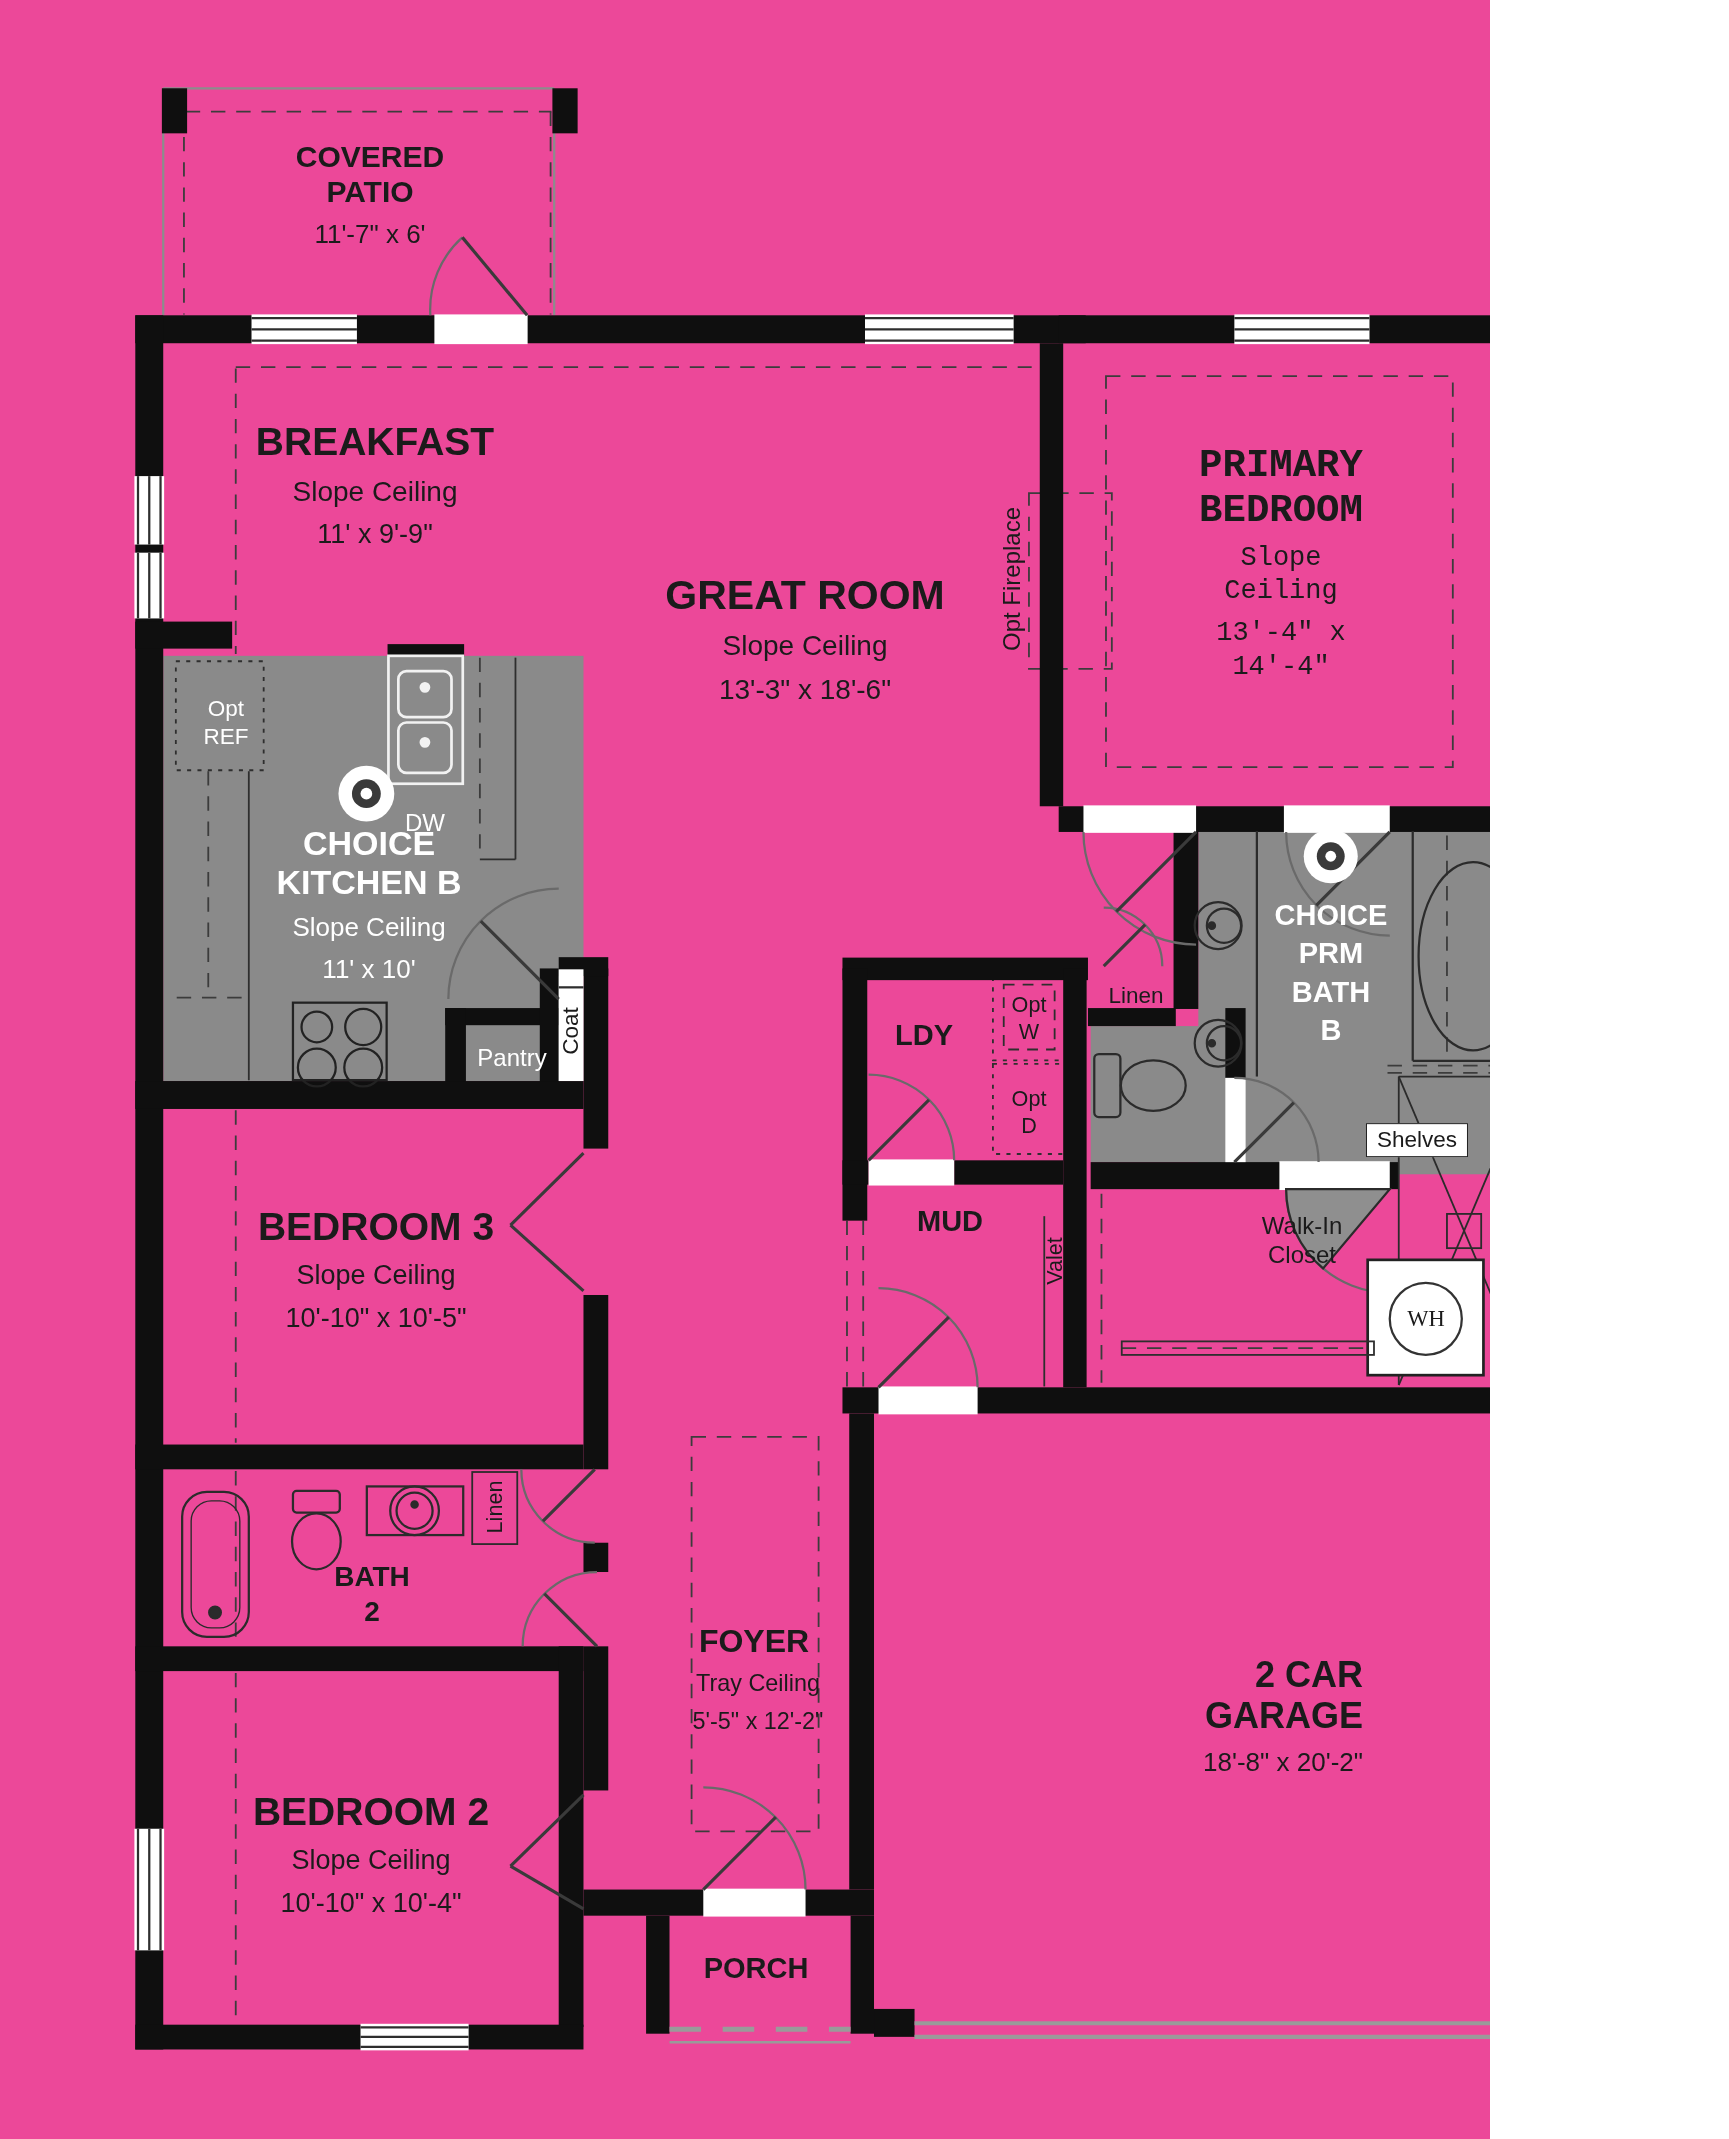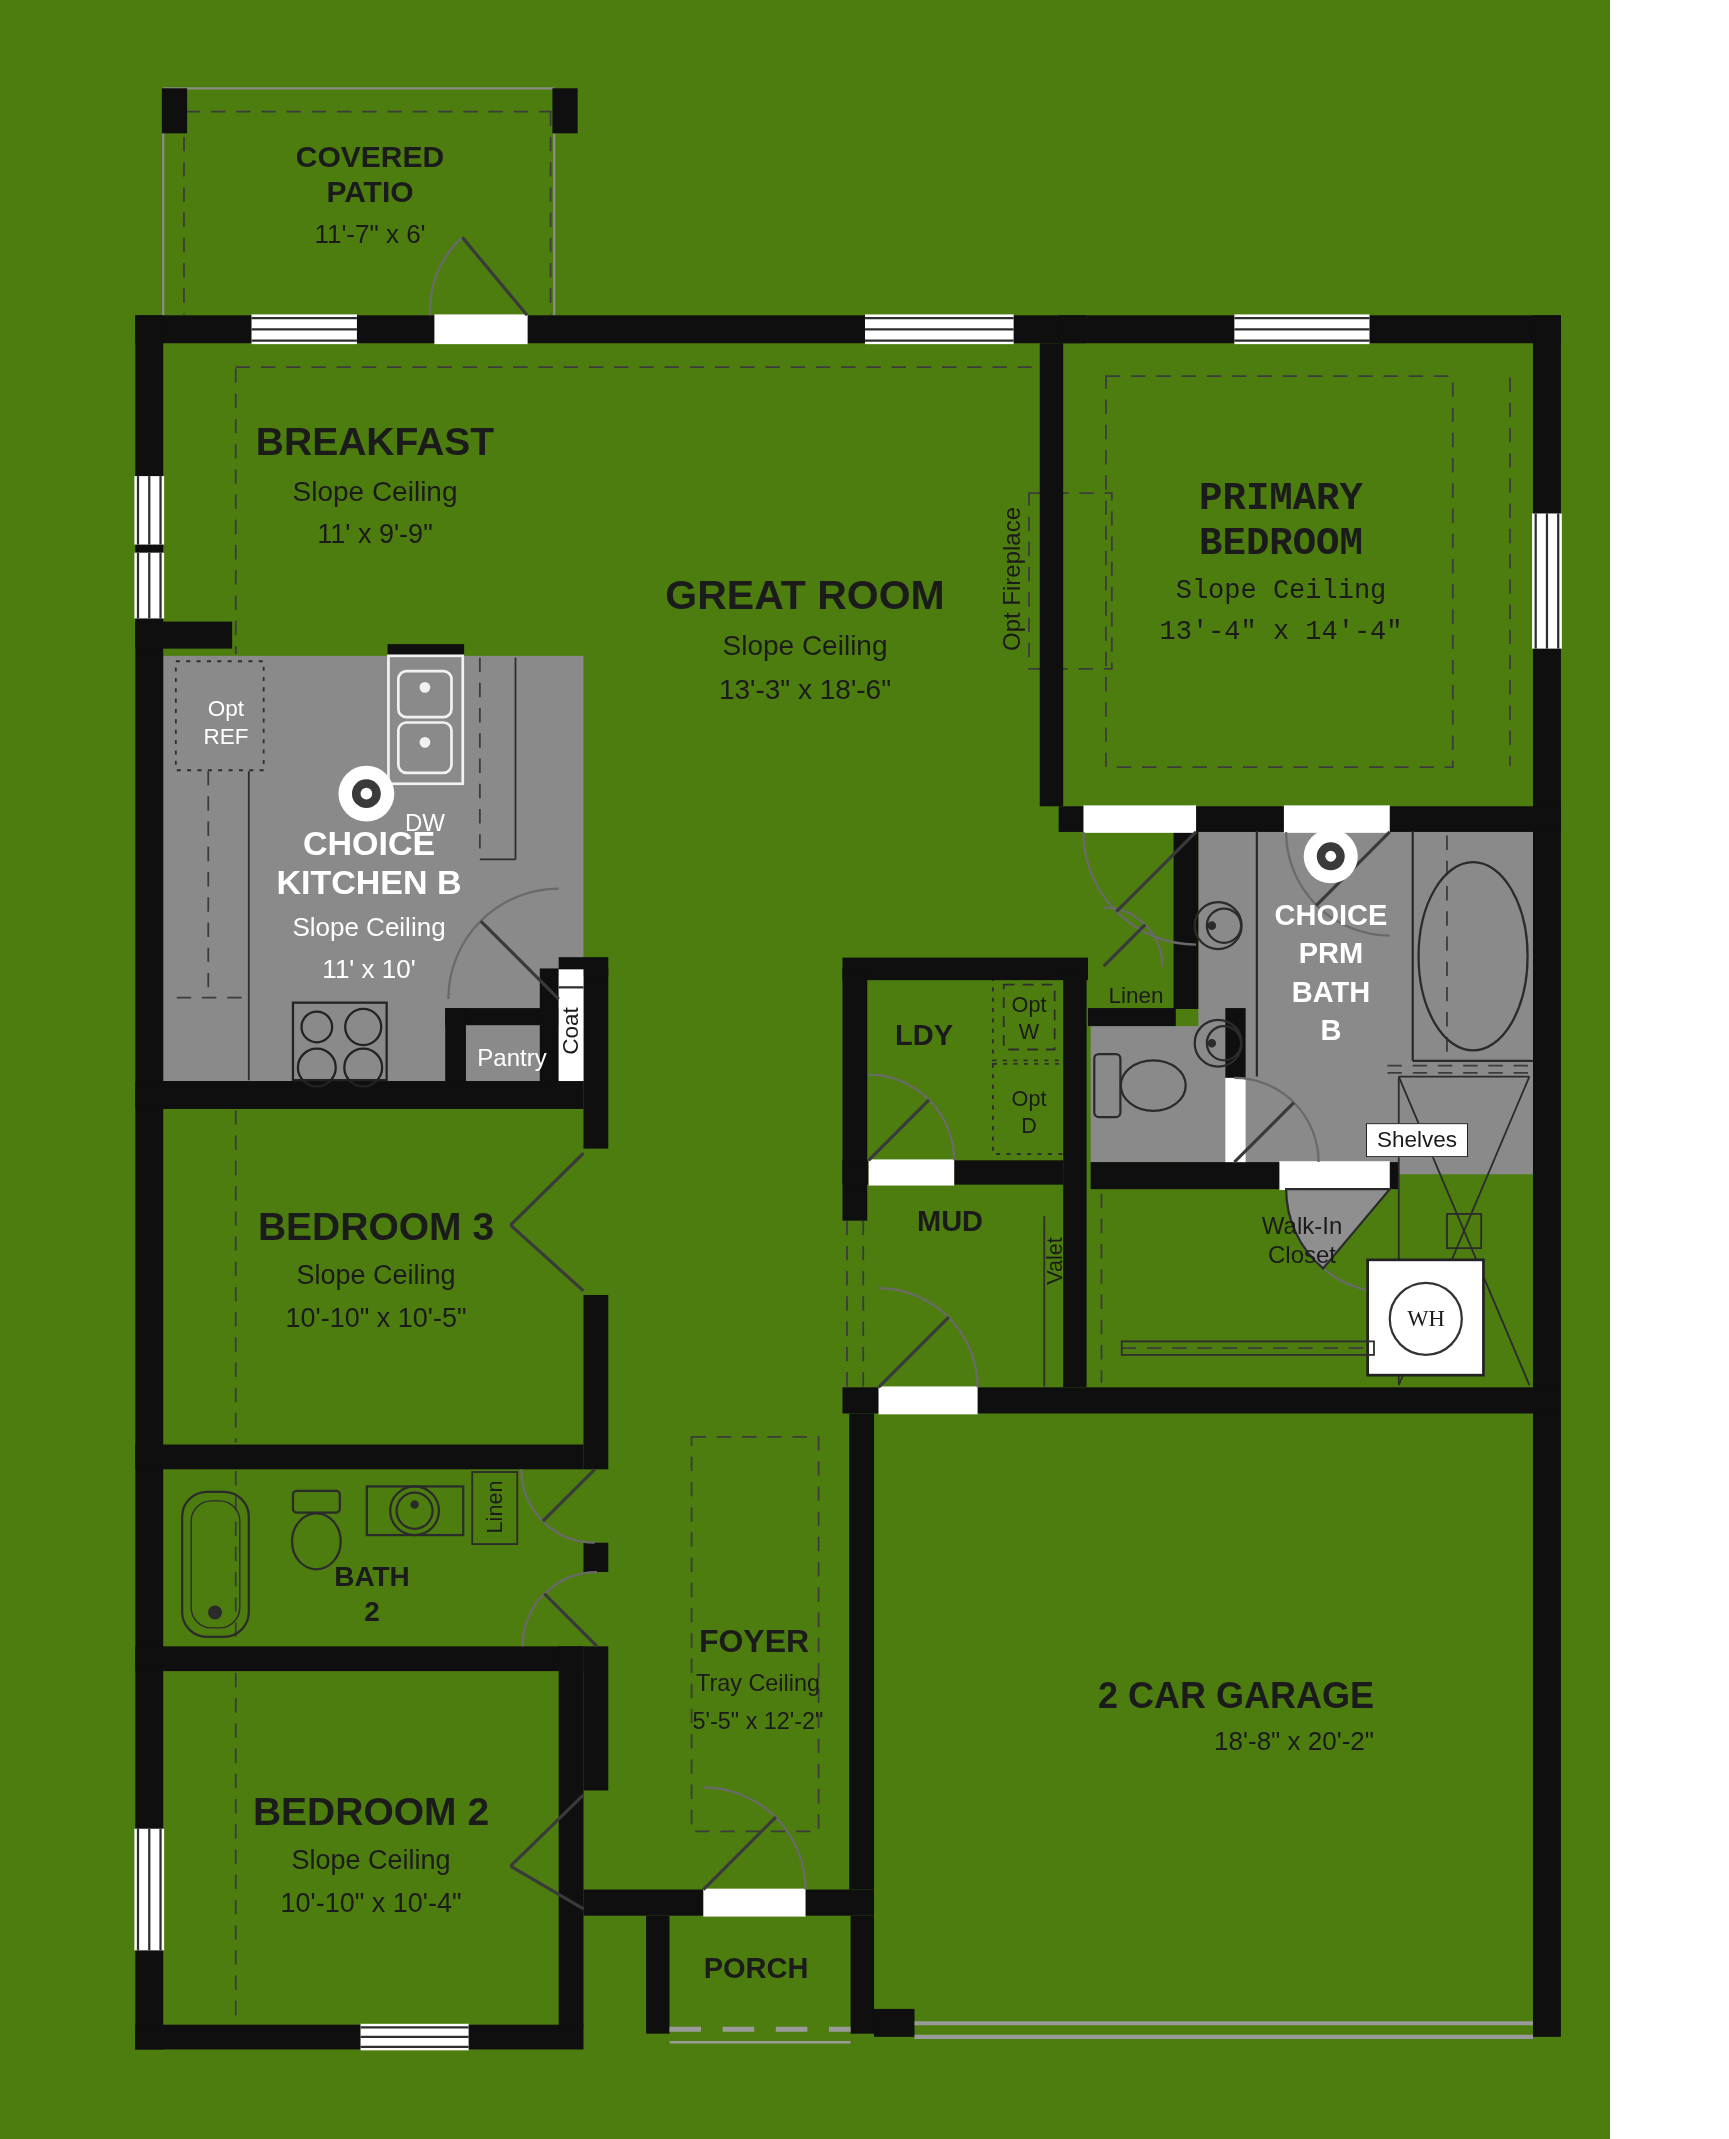--- a/index.html
+++ b/index.html
@@ -1,17 +1,17 @@
 <!DOCTYPE html>
 <html style="font-size:7.2px"><head>
 <meta charset="utf-8">
 <style>
   html,body { margin:0; padding:0; background:#ffffff; }
   body { width:1730px; height:2140px; }
-  .plan { position:relative; width:1610px; height:2140px; background:#4d7c0f;
+  .plan { position:relative; width:1490px; height:2140px; background:#ec4899;
           font-family:"Liberation Sans", sans-serif; overflow:hidden; }
   .plan svg { position:absolute; left:0; top:0; }
   .lbl { position:absolute; transform:translate(-50%,-50%); text-align:center;
          white-space:pre-line; color:#1b1b1b; z-index:5; }
   .lbl.rot { transform:translate(-50%,-50%) rotate(-90deg); }
   .lbl.white { color:#ffffff; }
   .rn  { font-weight:700; line-height:1.15; }
   .rs  { font-weight:400; line-height:1.25; }
   .s92 { font-size:41px; } .s86 { font-size:39px; } .s80 { font-size:36px; }
   .s76 { font-size:34px; } .s70 { font-size:32px; } .s66 { font-size:30px; }

